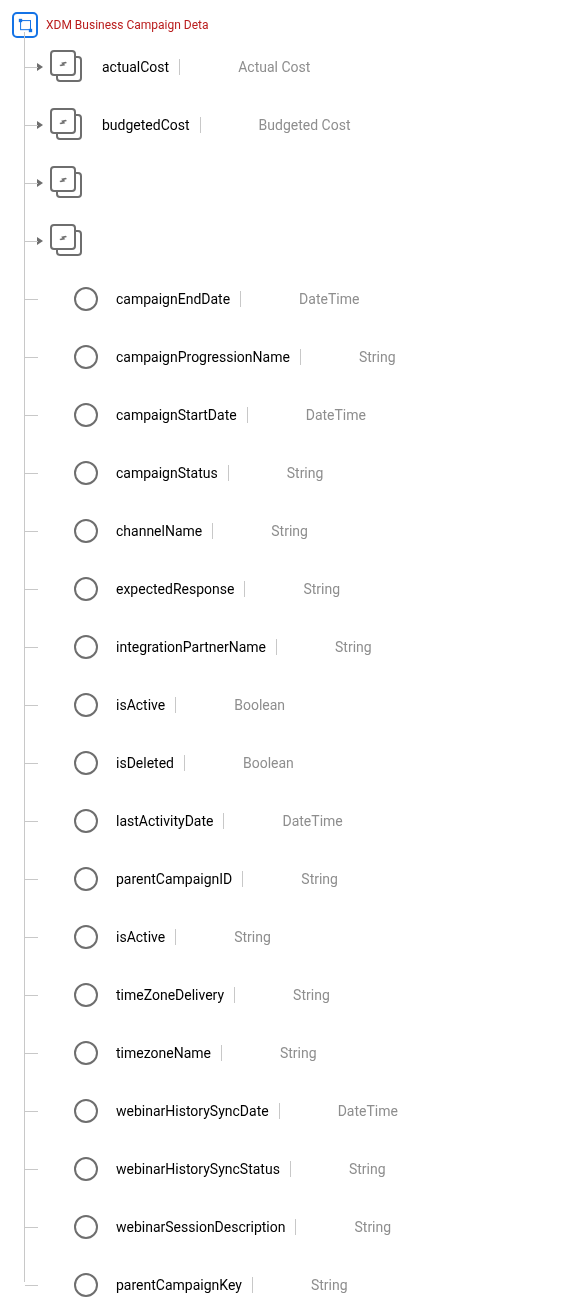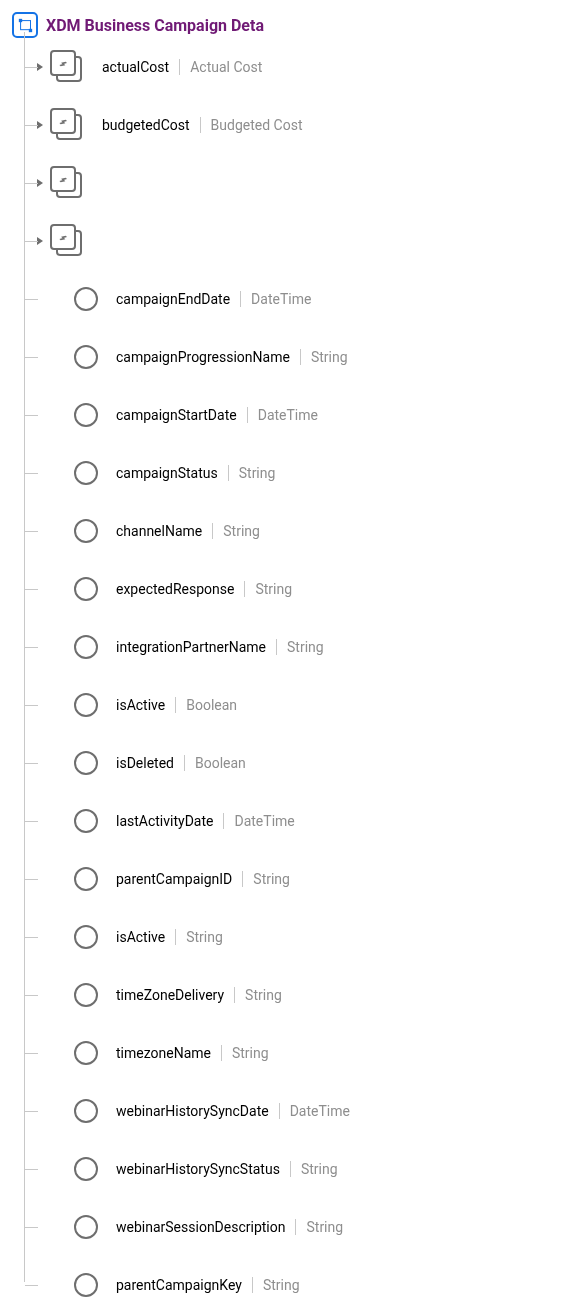--- a/index.html
+++ b/index.html
@@ -25,23 +25,23 @@
     height: 26px;
     border: 2px solid #1473e6;
     border-radius: 5px;
     background: #fff;
     display: flex;
     align-items: center;
     justify-content: center;
     flex-shrink: 0;
   }
   .root-title {
-    color: #701a75;
-    font-weight: 700;
-    font-size: 16px;
+    color: #b91c1c;
+    font-weight: 400;
+    font-size: 12px;
   }
   .children {
     position: relative;
     margin-left: 12px;
     padding-left: 10px;
   }
   .children::before {
     content: "";
     position: absolute;
     left: 0;
@@ -126,20 +126,21 @@
     font-weight: 400;
   }
   .divider {
     width: 1px;
     height: 16px;
     background: #c8c8c8;
     margin: 0 10px;
   }
   .field-type {
     color: #8e8e8e;
+    margin-left: 48px;
   }
 </style>
 </head>
 <body>
 
 <div class="tree-root">
   <div class="root-row">
     <div class="root-icon">
       <svg width="15" height="15" viewBox="0 0 18 18" fill="#1473e6">
           <rect x="1" y="1" width="4" height="4"></rect>

